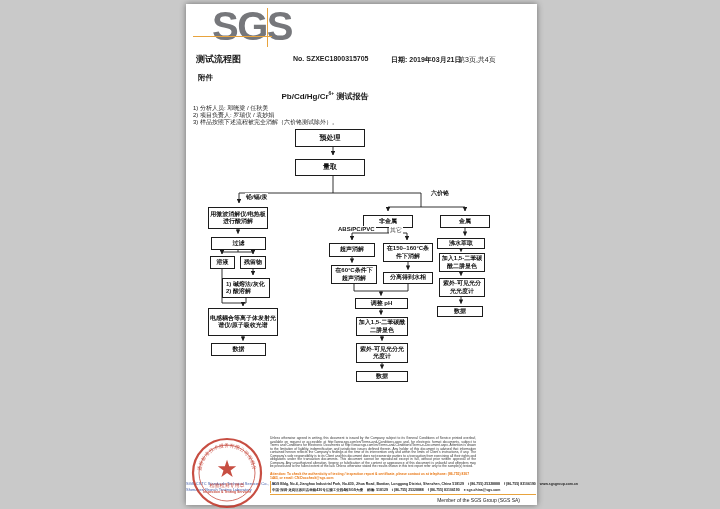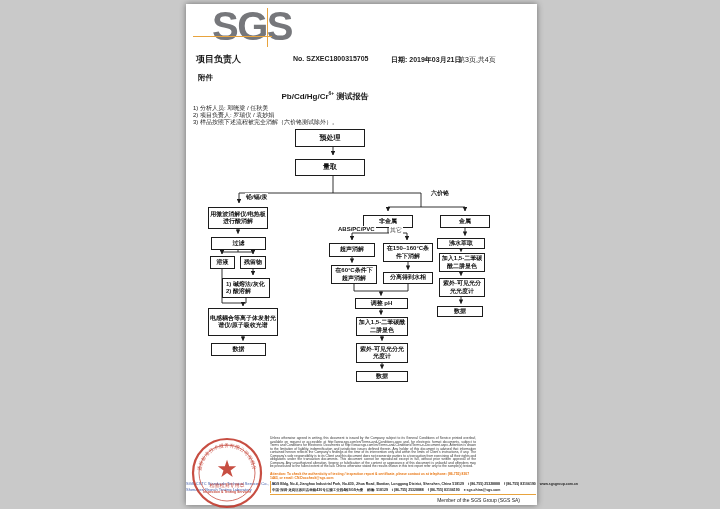--- a/index.html
+++ b/index.html
@@ -45,21 +45,21 @@
 </head>
 <body>
 
 <div id="screen">
   <div id="page"></div>
 
   <div class="abs logo-text">SGS</div>
   <div class="abs crop-h"></div>
   <div class="abs crop-v"></div>
 
-  <div class="abs rpt-title">项目负责人</div>
+  <div class="abs rpt-title">测试流程图</div>
   <div class="abs rpt-no">No. SZXEC1800315705</div>
   <div class="abs rpt-date">日期: 2019年03月21日</div>
   <div class="abs rpt-pages">第3页,共4页</div>
   <div class="abs attach">附件</div>
 
   <div class="abs flow-title">
     <span>Pb/Cd/Hg/Cr</span><span class="sup">6+</span><span> 测试报告</span>
   </div>
 
   <div class="abs note" style="top:104px">1) 分析人员: 邓晓梁 / 任秋美</div>

